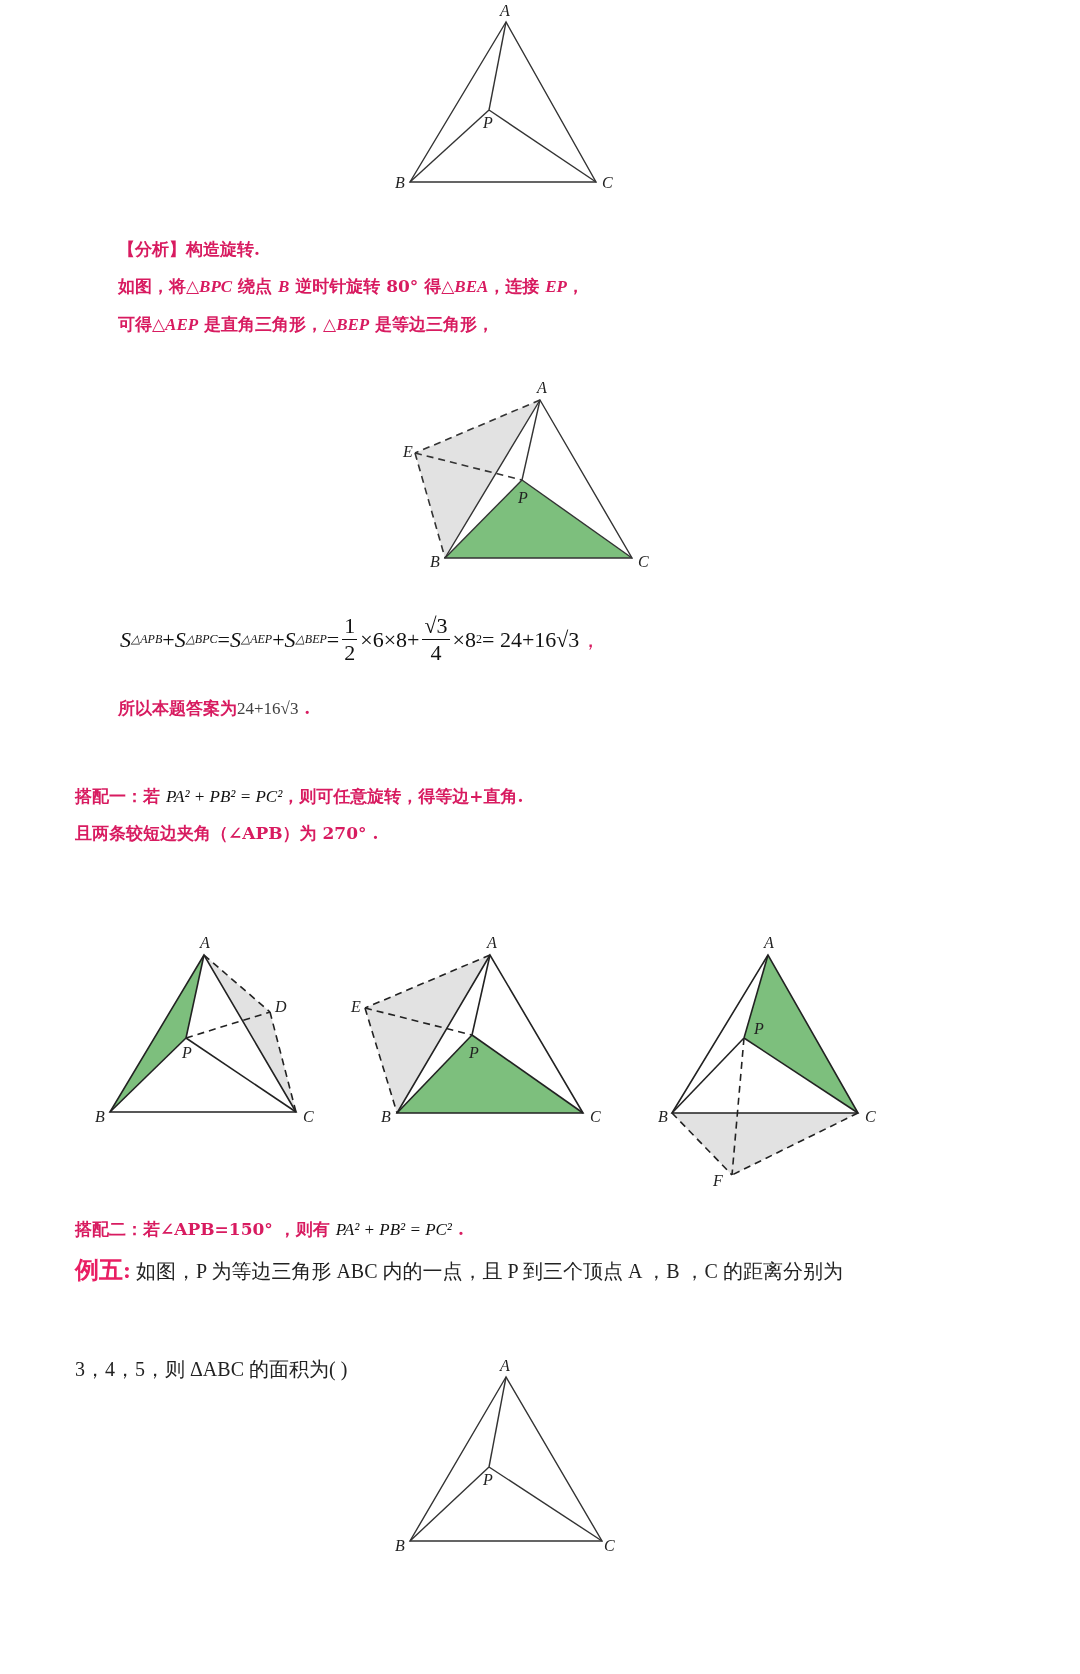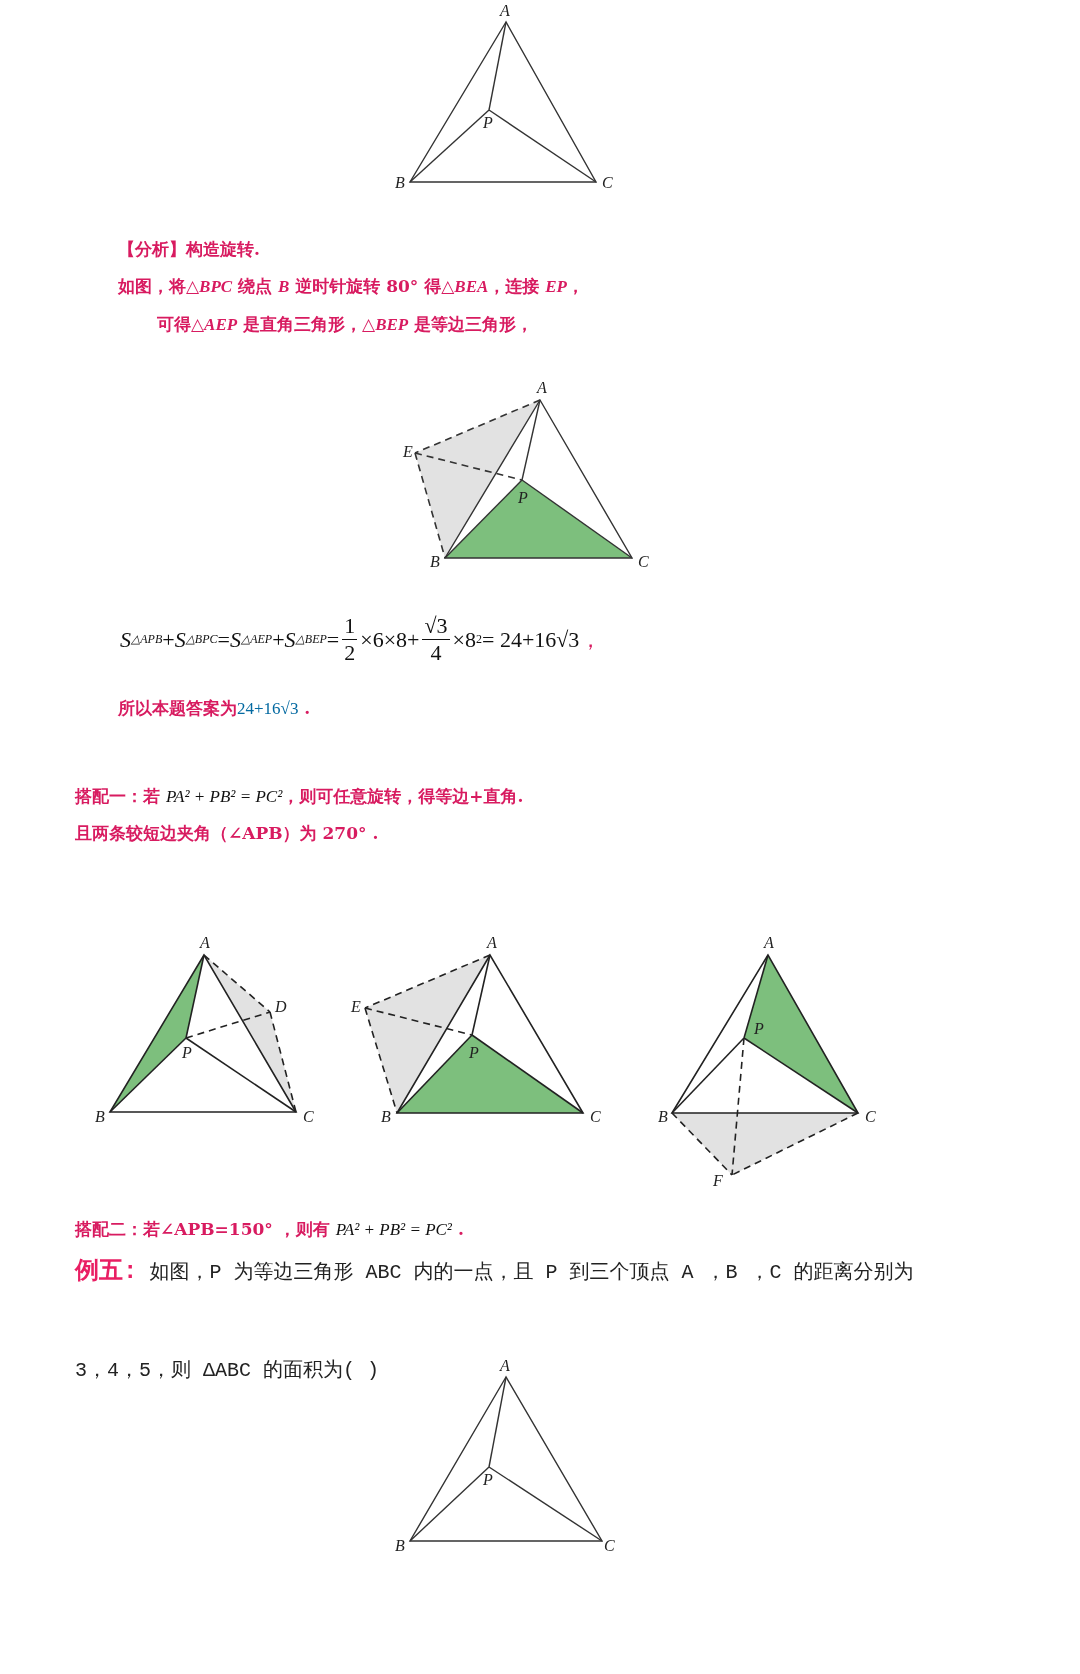--- a/index.html
+++ b/index.html
@@ -10,42 +10,42 @@
   .red i { font-family:"Liberation Serif",serif; }
   .math { font-family:"Liberation Serif",serif; font-style:italic; }
   .line { white-space:nowrap; }
   svg text { font-family:"Liberation Serif",serif; font-style:italic; font-size:16px; fill:#222; }
   .formula { font-family:"Liberation Serif",serif; font-size:22px; color:#111; display:flex; align-items:center; white-space:nowrap; }
   .frac { display:inline-flex; flex-direction:column; align-items:center; margin:0 3px; line-height:1; }
   .frac .num { border-bottom:1px solid #111; padding:0 2px 2px; }
   .frac .den { padding-top:2px; }
   .sub { font-size:12px; vertical-align:-6px; font-style:italic; }
   sup { font-size:12px; }
-  .body-text { font-size:20px; color:#222; font-family:Liberation Mono, monospace; }
+  .body-text { font-size:20px; color:#222; font-family:Liberation Serif, serif; }
   .ex-label { color:#e91e63; font-weight:bold; font-size:24px; }
 </style>
 </head>
 <body>
 
 <svg class="abs" style="left:380px;top:0;" width="260" height="200" viewBox="0 0 260 200">
   <polygon points="126,22 30,182 216,182" fill="none" stroke="#333" stroke-width="1.4"></polygon>
   <line x1="126" y1="22" x2="109" y2="110" stroke="#333" stroke-width="1.4"></line>
   <line x1="109" y1="110" x2="30" y2="182" stroke="#333" stroke-width="1.4"></line>
   <line x1="109" y1="110" x2="216" y2="182" stroke="#333" stroke-width="1.4"></line>
   <text x="120" y="16">A</text>
   <text x="15" y="188">B</text>
   <text x="222" y="188">C</text>
   <text x="103" y="128">P</text>
 </svg>
 
 <div class="abs red line" style="left:118px;top:238px;">【分析】构造旋转.</div>
 <div class="abs red line" style="left:118px;top:275px;">
   <span>如图，将△</span><i>BPC</i><span> 绕点 </span><i>B</i><span> 逆时针旋转 80° 得△</span><i>BEA</i><span>，连接 </span><i>EP</i><span>，</span>
 </div>
-<div class="abs red line" style="left:118px;top:313px;margin-left:39px;">
+<div class="abs red line" style="left:118px;top:313px;">
   <span>可得△</span><i>AEP</i><span> 是直角三角形，△</span><i>BEP</i><span> 是等边三角形，</span>
 </div>
 
 <svg class="abs" style="left:395px;top:375px;" width="270" height="200" viewBox="0 0 270 200">
   <polygon points="145,25 20,78 50,183" fill="#e2e2e2"></polygon>
   <polygon points="127,105 50,183 237,183" fill="#7dbf7d"></polygon>
   <polygon points="145,25 50,183 237,183" fill="none" stroke="#333" stroke-width="1.4"></polygon>
   <line x1="145" y1="25" x2="127" y2="105" stroke="#333" stroke-width="1.4"></line>
   <line x1="127" y1="105" x2="50" y2="183" stroke="#333" stroke-width="1.4"></line>
   <line x1="127" y1="105" x2="237" y2="183" stroke="#333" stroke-width="1.4"></line>
@@ -81,21 +81,21 @@
       <span class="num">√3</span>
       <span class="den">4</span>
     </span>
   <span>×8</span>
     <sup>2</sup>
   <span> = 24+16√3</span>
   <span style="color:#d81b60;">，</span>
 </div>
 
 <div class="abs red line" style="left:118px;top:697px;">
-  <span>所以本题答案为</span><span style="font-family:'Liberation Serif',serif;font-weight:normal;color:#0369a1;">24+16√3</span><span> .</span>
+  <span>所以本题答案为</span><span style="font-family:'Liberation Serif',serif;font-weight:normal;color:#404040;">24+16√3</span><span> .</span>
 </div>
 
 <div class="abs red line" style="left:75px;top:785px;text-align:right;">
   <span>搭配一：若 </span><span class="math" style="font-weight:normal;color:#111;">PA² + PB² = PC²</span><span>，则可任意旋转，得等边+直角.</span>
 </div>
 <div class="abs red line" style="left:75px;top:822px;">且两条较短边夹角（∠APB）为 270°  .</div>
 
 <svg class="abs" style="left:90px;top:930px;" width="240" height="200" viewBox="0 0 240 200">
   <polygon points="114,25 180,82 206,182" fill="#e2e2e2"></polygon>
   <polygon points="114,25 96,108 20,182" fill="#7dbf7d"></polygon>

